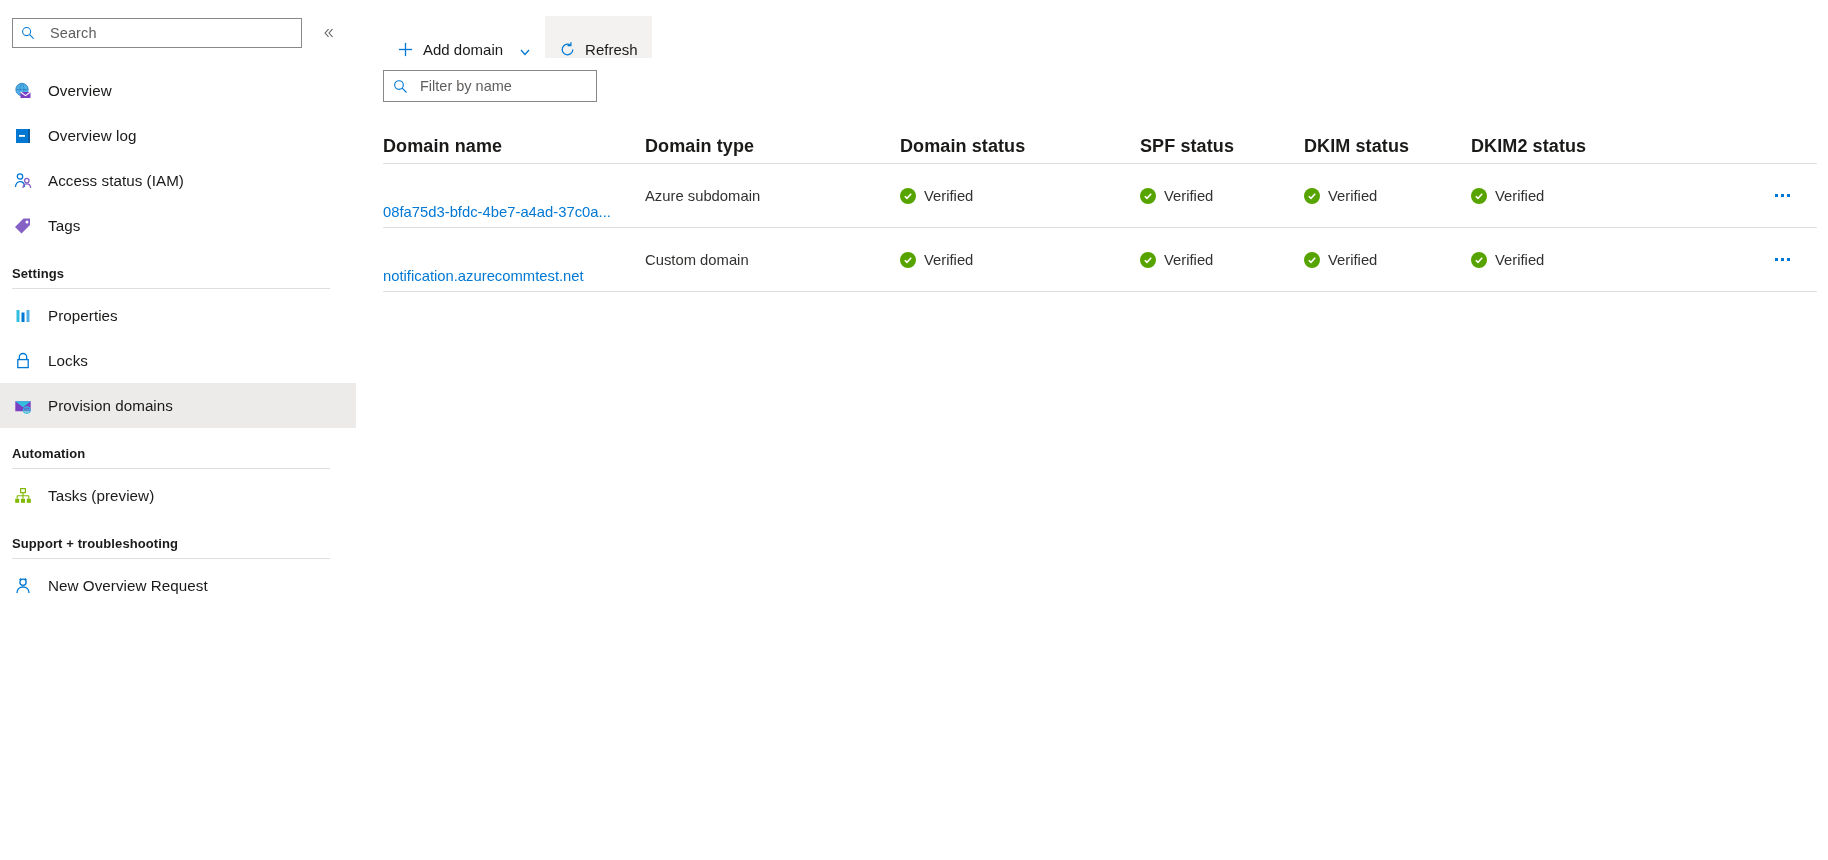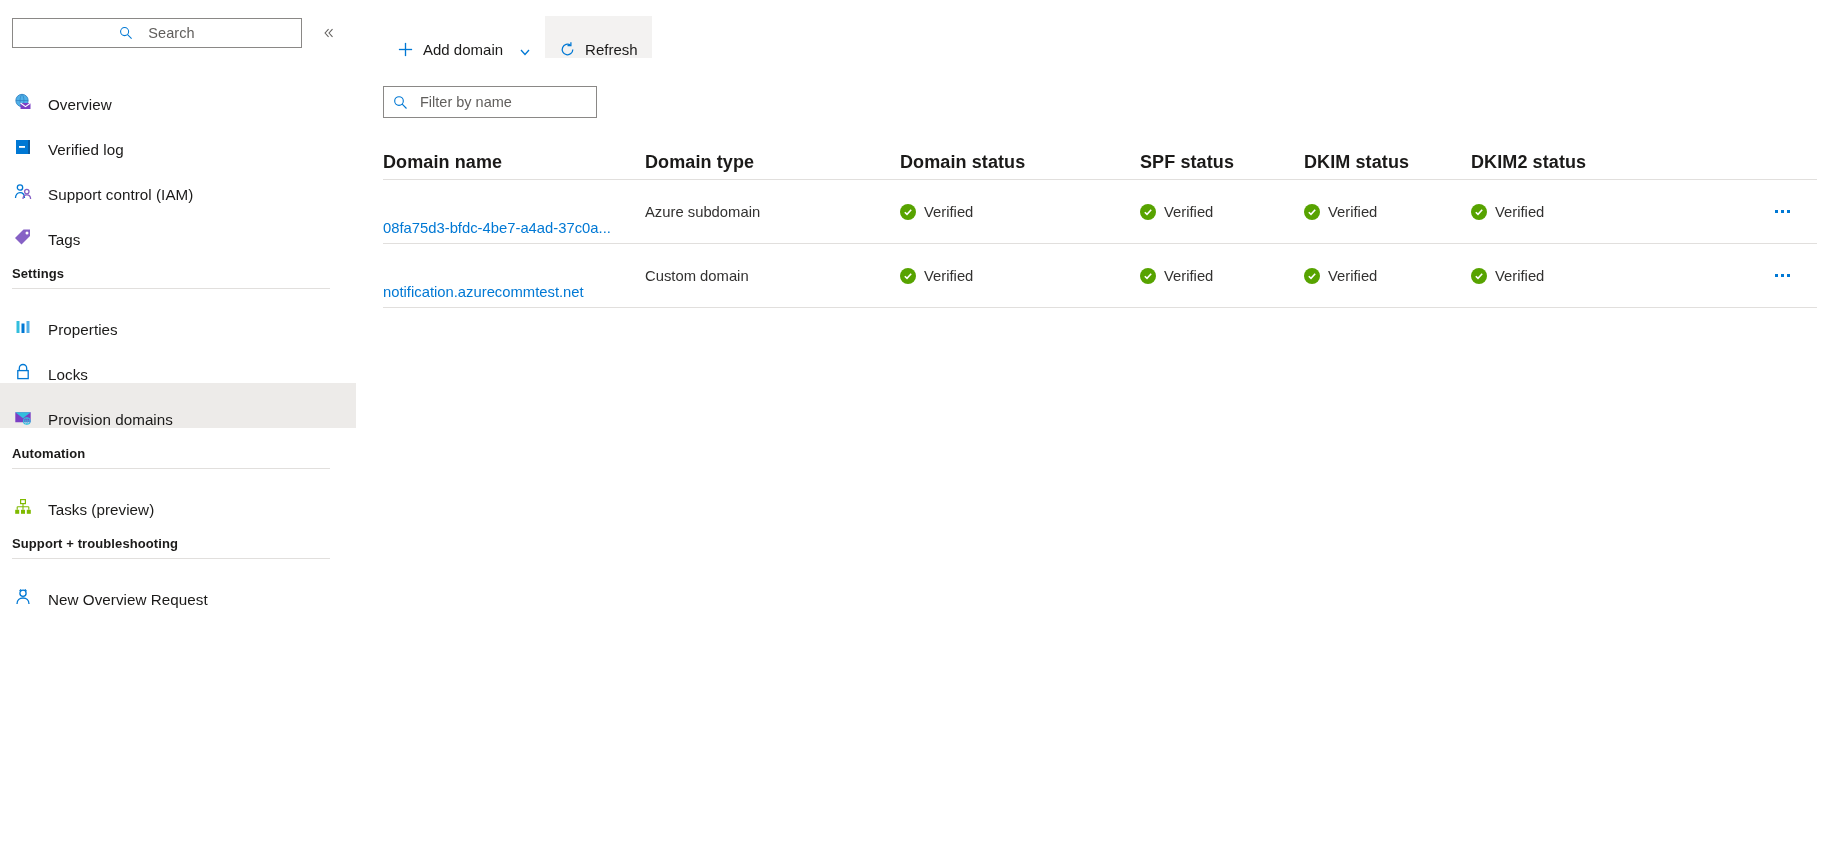--- a/index.html
+++ b/index.html
@@ -41,42 +41,41 @@
 
   .search-box {
     width: 290px;
     height: 30px;
     border: 1px solid #8a8886;
     background: #ffffff;
     display: flex;
     align-items: center;
     padding: 0 8px;
     gap: 15px;
-    justify-content: center;
   }
   .search-box .ph {
     font-size: 14.5px;
     color: #605e5c;
     letter-spacing: .1px;
   }
 
   .collapse-btn {
     margin-left: 14px;
     width: 26px;
     height: 26px;
     display: flex;
     align-items: center;
     justify-content: center;
     color: #605e5c;
     cursor: pointer;
   }
 
   .nav-item {
     display: flex;
-    align-items: flex-end;
+    align-items: center;
     height: 45px;
     padding-left: 12px;
     gap: 14px;
     cursor: pointer;
     width: 356px;
   }
   .nav-item.selected { background: #edebe9; }
 
   .nav-icon {
     width: 22px;
@@ -144,21 +143,21 @@
 
   .tb-chevron {
     margin-left: 7px;
     display: flex;
     align-items: center;
     color: #0078d4;
   }
 
   .filter-row {
     padding-left: 11px;
-    margin-top: 28px;
+    margin-top: 12px;
   }
   .filter-box {
     width: 214px;
     height: 32px;
     border: 1px solid #8a8886;
     background: #ffffff;
     display: flex;
     align-items: center;
     padding: 0 9px;
     gap: 12px;
@@ -294,33 +293,33 @@
     </div>
 
     <div class="nav-item">
       <span class="nav-icon">
         <svg width="20" height="20" viewBox="0 0 20 20">
           <rect x="3" y="3" width="12" height="14" fill="#0078d4"></rect>
           <rect x="15" y="3" width="2" height="14" fill="#0b5ba1"></rect>
           <rect x="6" y="9" width="6" height="1.8" fill="#ffffff"></rect>
         </svg>
       </span>
-      <span class="nav-label">Verified log</span>
+      <span class="nav-label">Overview log</span>
     </div>
 
     <div class="nav-item">
       <span class="nav-icon">
         <svg width="20" height="20" viewBox="0 0 20 20">
           <circle cx="7" cy="5.5" r="2.7" fill="none" stroke="#0078d4" stroke-width="1.3"></circle>
           <path d="M2.5 16 c0 -3.4 2 -5.3 4.5 -5.3 c2.5 0 4.5 1.9 4.5 5.3" fill="none" stroke="#0078d4" stroke-width="1.3"></path>
           <circle cx="13.8" cy="9.6" r="2.2" fill="none" stroke="#8661c5" stroke-width="1.3"></circle>
           <path d="M10 17 c0 -2.7 1.7 -4.2 3.8 -4.2 c2.1 0 3.8 1.5 3.8 4.2" fill="none" stroke="#8661c5" stroke-width="1.3"></path>
         </svg>
       </span>
-      <span class="nav-label">Support control (IAM)</span>
+      <span class="nav-label">Access status (IAM)</span>
     </div>
 
     <div class="nav-item">
       <span class="nav-icon">
         <svg width="20" height="20" viewBox="0 0 20 20">
           <path d="M10.5 2.5 h6.5 v6.5 l-8.5 8.5 l-6.5 -6.5 z" fill="#8661c5"></path>
           <circle cx="14" cy="6" r="1.5" fill="#ffffff"></circle>
         </svg>
       </span>
       <span class="nav-label">Tags</span>

